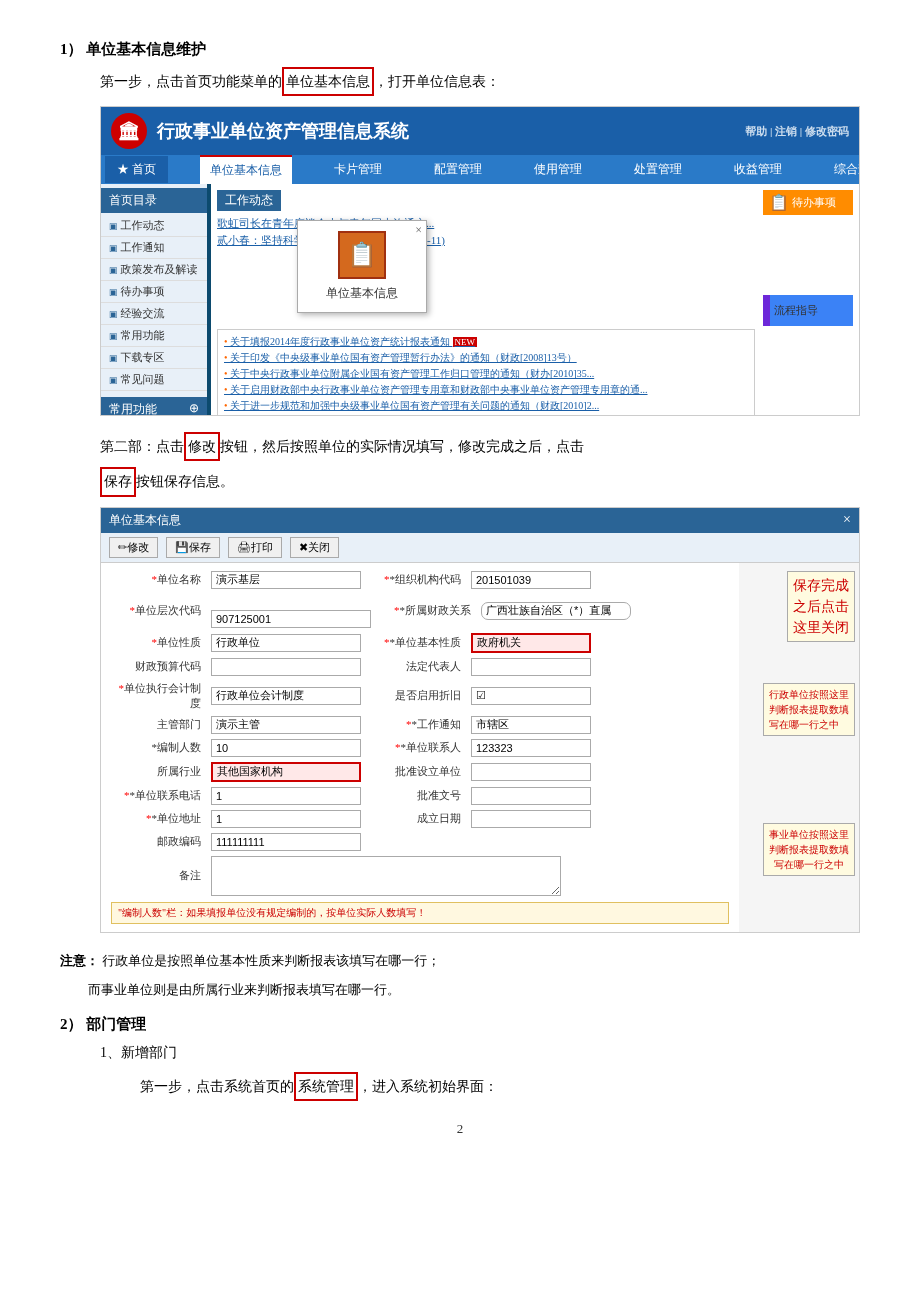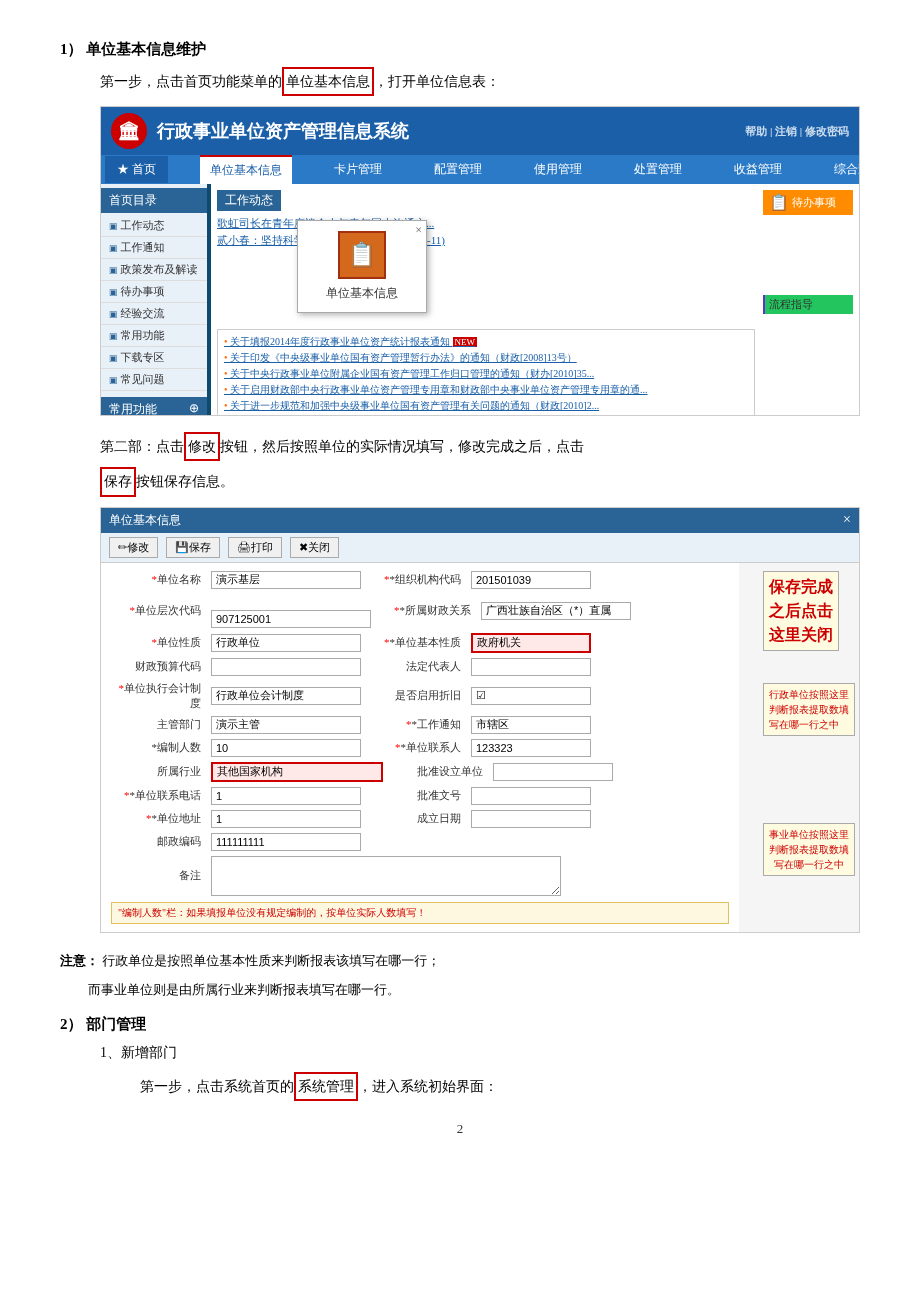--- a/index.html
+++ b/index.html
@@ -396,21 +396,21 @@
             <div class="notice-item" style="font-size:10px;">关于正式实施行政事业单位资产管理信息系统的通知（财办[2009]39号）</div>
           </div>
         </div>
 
         <div style="width:90px; flex-shrink:0;">
           <div style="background:#ff8c00;color:#fff;font-size:11px;padding:3px 6px;margin-bottom:4px;display:flex;align-items:center;gap:3px;">
             <span style="font-size:16px;">📋</span> 
               <span>待办事项</span>
           </div>
           <div style="margin-top:80px;">
-            <div style="font-size:11px;color:#333;background:#22c55e;padding:2px 4px;border-left:2px solid #6d28d9;">流程指导</div>
+            <div style="font-size:11px;color:#333;background:#3b82f6;padding:8px 4px;border-left:7px solid #6d28d9;">流程指导</div>
           </div>
         </div>
       </div>
     </div>
   </div>
 
 </div>
 
 <div class="indent">
   <p>
@@ -442,21 +442,21 @@
         <span class="form-label required">单位名称</span>
         <input class="form-input" value="演示基层" style="width: 150px;">
         <span class="form-label required">*组织机构代码</span>
         <input class="form-input" value="201501039" style="width: 120px;">
       </div>
 
       <div class="form-row">
         <span class="form-label required">单位层次代码</span>
         <input class="form-input" value="907125001" style="width: 160px; margin-top: 16px;">
         <span class="form-label required">*所属财政关系</span>
-        <input class="form-input" value="广西壮族自治区（*）直属" style="width: 150px;">
+        <input class="form-input" value="广西壮族自治区（*）直属" style="width: 150px; border-radius: 7px;">
       </div>
 
 
       <div class="form-row">
         <span class="form-label required">单位性质</span>
         <input class="form-input" value="行政单位" style="width: 150px;">
         <span class="form-label required">*单位基本性质</span>
         <input class="form-input highlight" value="政府机关" style="width: 120px;">
       </div>
 
@@ -483,21 +483,21 @@
 
       <div class="form-row">
         <span class="form-label">*编制人数</span>
         <input class="form-input" value="10" style="width: 150px;">
         <span class="form-label required">*单位联系人</span>
         <input class="form-input" value="123323" style="width: 100px;">
       </div>
 
       <div class="form-row">
         <span class="form-label">所属行业</span>
-        <input class="form-input highlight" value="其他国家机构" style="width: 172px; border: 2px solid rgb(204, 0, 0); background: rgb(255, 232, 232);">
+        <input class="form-input highlight" value="其他国家机构" style="width: 150px; border: 2px solid rgb(204, 0, 0); background: rgb(255, 232, 232);">
         <span class="form-label">批准设立单位</span>
         <input class="form-input" value="" style="width: 120px;">
       </div>
 
       <div class="form-row">
         <span class="form-label required">*单位联系电话</span>
         <input class="form-input" value="1" style="width: 150px;">
         <span class="form-label">批准文号</span>
         <input class="form-input" value="" style="width: 120px;">
       </div>
@@ -517,21 +517,21 @@
       <div class="form-row">
         <span class="form-label">备注</span>
         <textarea class="form-input" style="width: 350px; height: 40px;"></textarea>
       </div>
 
       <div style="margin-top:6px; font-size:10px; color:#cc0000; background:#fff8e0; border:1px solid #e0c060; padding:3px 6px;">"编制人数"栏：如果填报单位没有规定编制的，按单位实际人数填写！</div>
     </div>
 
     <div style="width:120px; flex-shrink:0; position:relative; padding:4px;">
 
-      <div style="position:absolute; top:8px; right:20px; background:#fffbe0; border:1px solid #aaa; padding:3px 5px; font-size:16px; color:#cc0000; line-height:1.5; white-space:pre-line;font-weight:bold;">保存完成
+      <div style="position:absolute; top:8px; right:4px; background:#fffbe0; border:1px solid #aaa; padding:3px 5px; font-size:14px; color:#cc0000; line-height:1.5; white-space:pre-line;">保存完成
 之后点击
 这里关闭</div>
 
       <div style="position:absolute; top:120px; right:4px; background:#fffbe0; border:1px solid #aaa; padding:3px 5px; font-size:10px; color:#cc0000; line-height:1.5; white-space:pre-line;">行政单位按照这里
 判断报表提取数填
 写在哪一行之中</div>
 
       <div style="position:absolute; top:260px; right:4px; background:#fffbe0; border:1px solid #aaa; padding:3px 5px; font-size:10px; color:#cc0000; line-height:1.5; white-space:pre-line; text-align:center;">事业单位按照这里
 判断报表提取数填
 写在哪一行之中</div>

